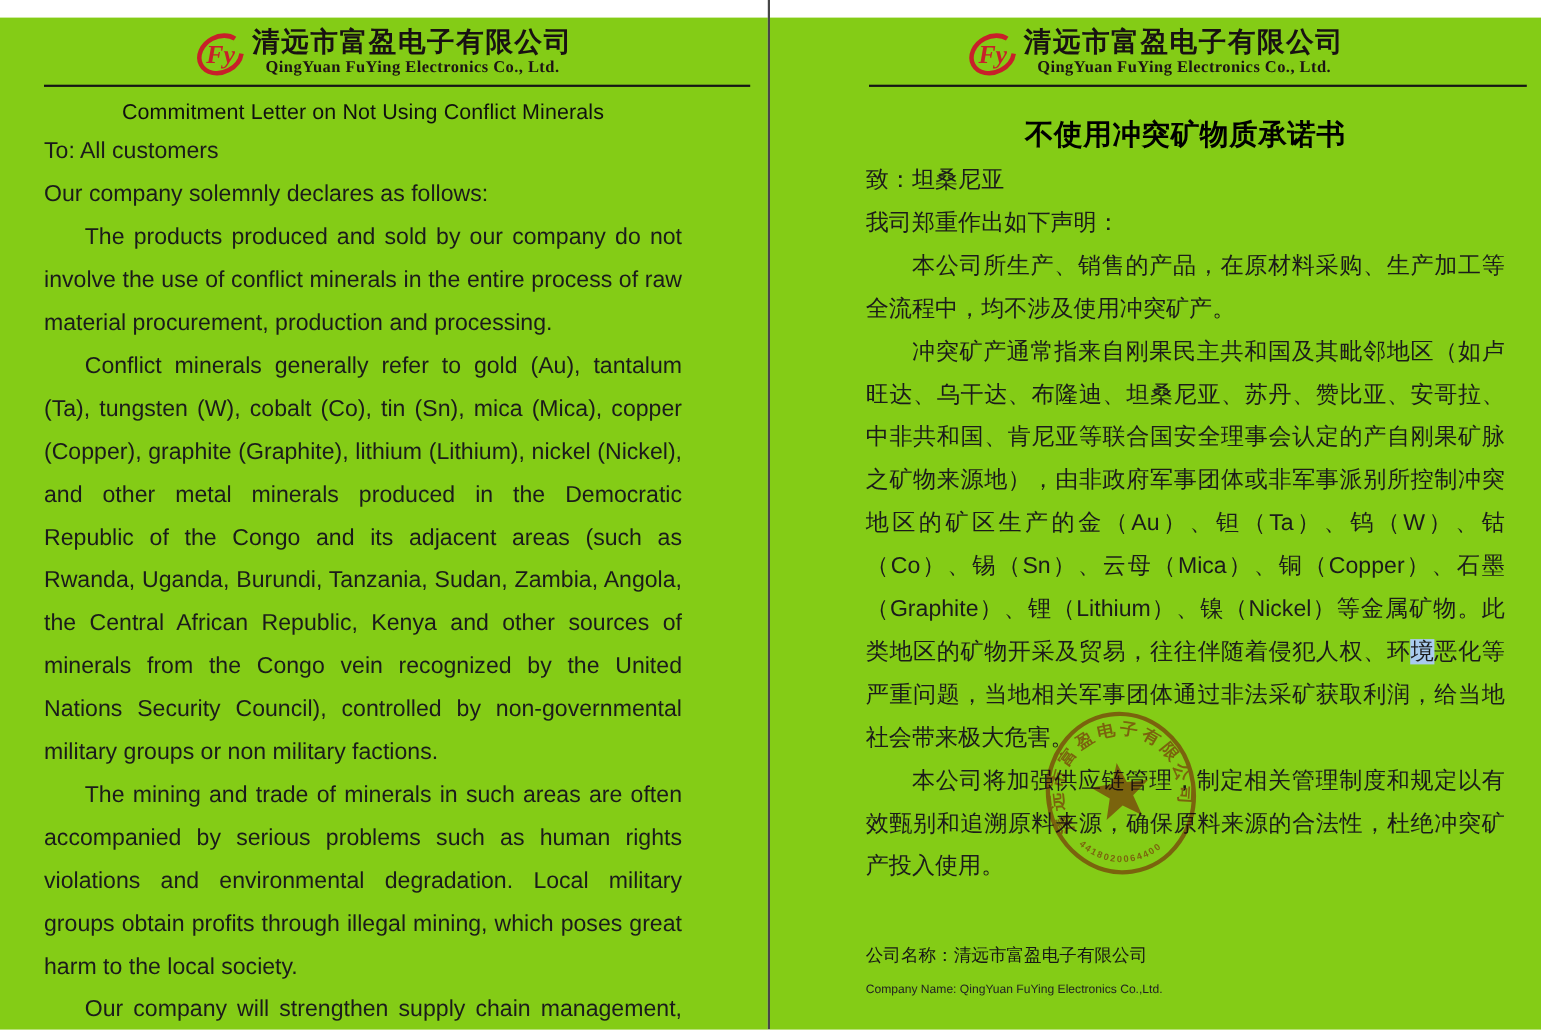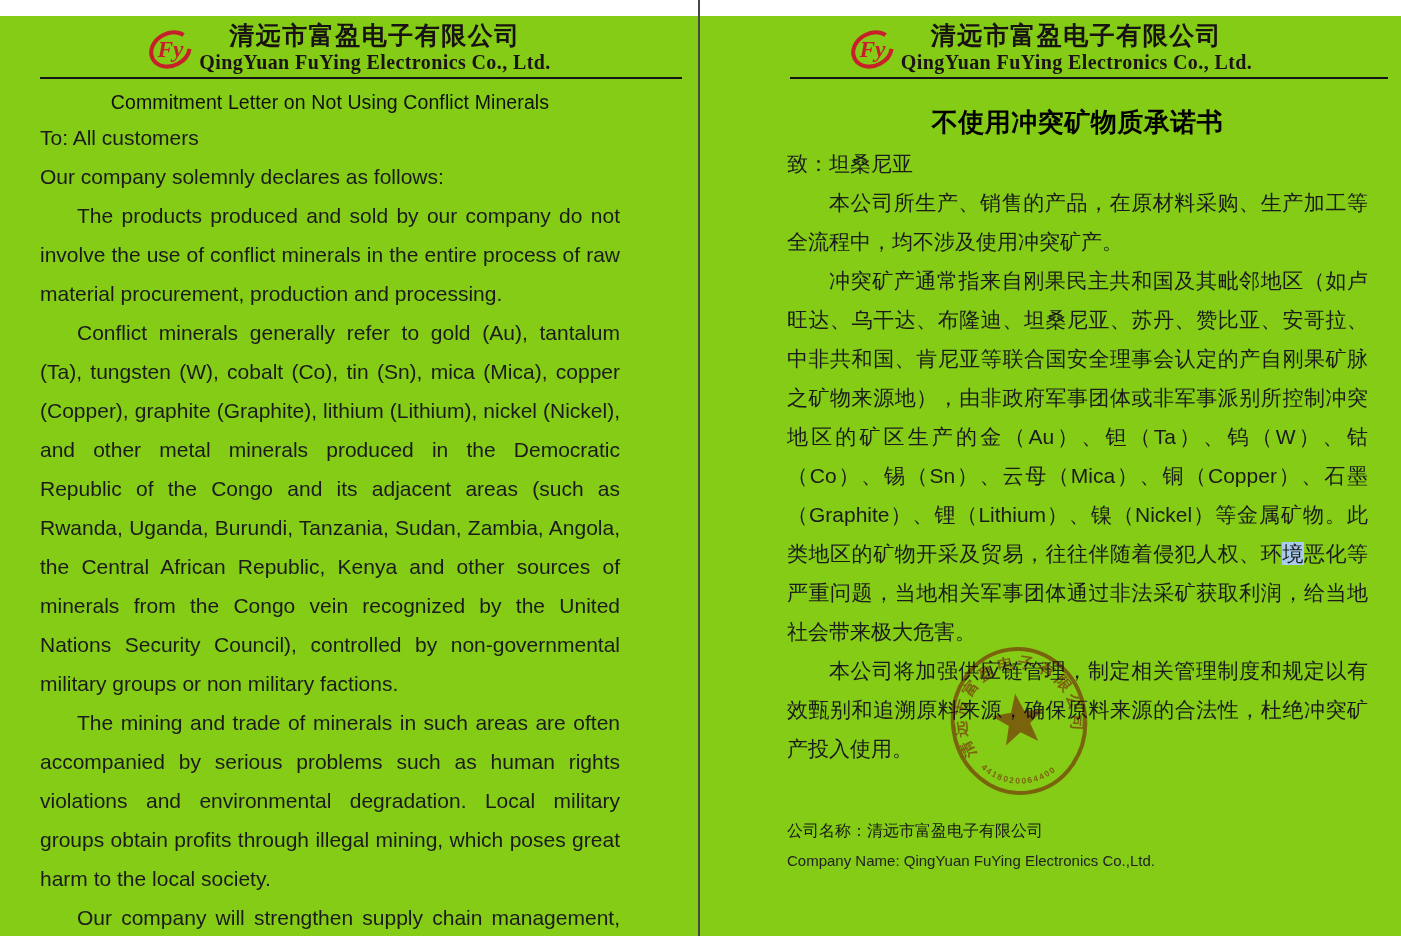--- a/index.html
+++ b/index.html
@@ -13,21 +13,21 @@
   .page-right { left:700px; width:701px; }
 
   .header { display:flex; justify-content:center; align-items:center; gap:5px; padding-top:7px; height:50px; }
   .logo { width:47px; height:47px; flex:0 0 auto; }
   .header-textblock { display:flex; flex-direction:column; align-items:center; }
   .company-cn {
     font-family:"Liberation Serif", serif; font-size:25px; font-weight:600;
     color:#181212; letter-spacing:1.5px; line-height:1.05; white-space:nowrap;
   }
   .company-en {
-    font-family:"Liberation Serif", serif; font-size:20px; font-weight:700;
+    font-family:"Liberation Serif", serif; font-size:15px; font-weight:700;
     color:#1c1414; letter-spacing:0.4px; line-height:1.1; margin-top:1px; white-space:nowrap;
   }
   .rule { height:2px; background:#151515; margin-top:4px; }
   .page-left  .rule { margin-left:40px; margin-right:16px; }
   .page-right .rule { margin-left:90px; margin-right:13px; }
 
   .content { position:relative; }
   .page-left  .content { margin-left:40px; width:580px; }
   .page-right .content { margin-left:87px; width:581px; }
 
@@ -37,21 +37,21 @@
   .bodytext { margin-top:4px; }
   .bodytext p { margin:0; font-size:21px; line-height:39px; text-align:justify; color:#1b1b1b; }
   .indent-en { text-indent:37px; }
   .indent-cn { text-indent:2em; }
 
   
   .sel-highlight { background:#a9cbee; }
 
   .sig { margin-top:47px; position:relative; z-index:2; }
   .sig-cn { font-size:16px;  line-height:31px; margin:0; color:#161616; }
-  .sig-en { font-size:15px; line-height:30px; margin:0; color:#222; }
+  .sig-en { font-size:11px; line-height:30px; margin:0; color:#222; }
 
   .stamp {
     position:absolute; left:240px; top:622px; width:158px; height:162px;
     opacity:0.82; mix-blend-mode:multiply; z-index:3; pointer-events:none;
   }
 </style>
 </head>
 <body>
 
 <div class="page page-left">
@@ -92,20 +92,21 @@
       <div class="company-cn">清远市富盈电子有限公司</div>
       <div class="company-en">QingYuan FuYing Electronics Co., Ltd.</div>
     </div>
   </div>
   <div class="rule"></div>
 
   <div class="content">
     <h1 class="title-cn">不使用冲突矿物质承诺书</h1>
     <div class="bodytext">
       <p>致：坦桑尼亚</p>
+      <p>我司郑重作出如下声明：</p>
       <p class="indent-cn">本公司所生产、销售的产品，在原材料采购、生产加工等全流程中，均不涉及使用冲突矿产。</p>
       <p class="indent-cn"><span>冲突矿产通常指来自刚果民主共和国及其毗邻地区（如卢旺达、乌干达、布隆迪、坦桑尼亚、苏丹、赞比亚、安哥拉、中非共和国、肯尼亚等联合国安全理事会认定的产自刚果矿脉之矿物来源地），由非政府军事团体或非军事派别所控制冲突地区的矿区生产的金（Au）、钽（Ta）、钨（W）、钴（Co）、锡（Sn）、云母（Mica）、铜（Copper）、石墨（Graphite）、锂（Lithium）、镍（Nickel）等金属矿物。此类地区的矿物开采及贸易，往往伴随着侵犯人权、环</span><span class="sel-highlight">境</span><span>恶化等严重问题，当地相关军事团体通过非法采矿获取利润，给当地社会带来极大危害。</span></p>
       <p class="indent-cn">本公司将加强供应链管理，制定相关管理制度和规定以有效甄别和追溯原料来源，确保原料来源的合法性，杜绝冲突矿产投入使用。</p>
     </div>
 
     <div class="sig">
       <p class="sig-cn">公司名称：清远市富盈电子有限公司</p>
       <p class="sig-en">Company Name: QingYuan FuYing Electronics Co.,Ltd.</p>
     </div>
   </div>

